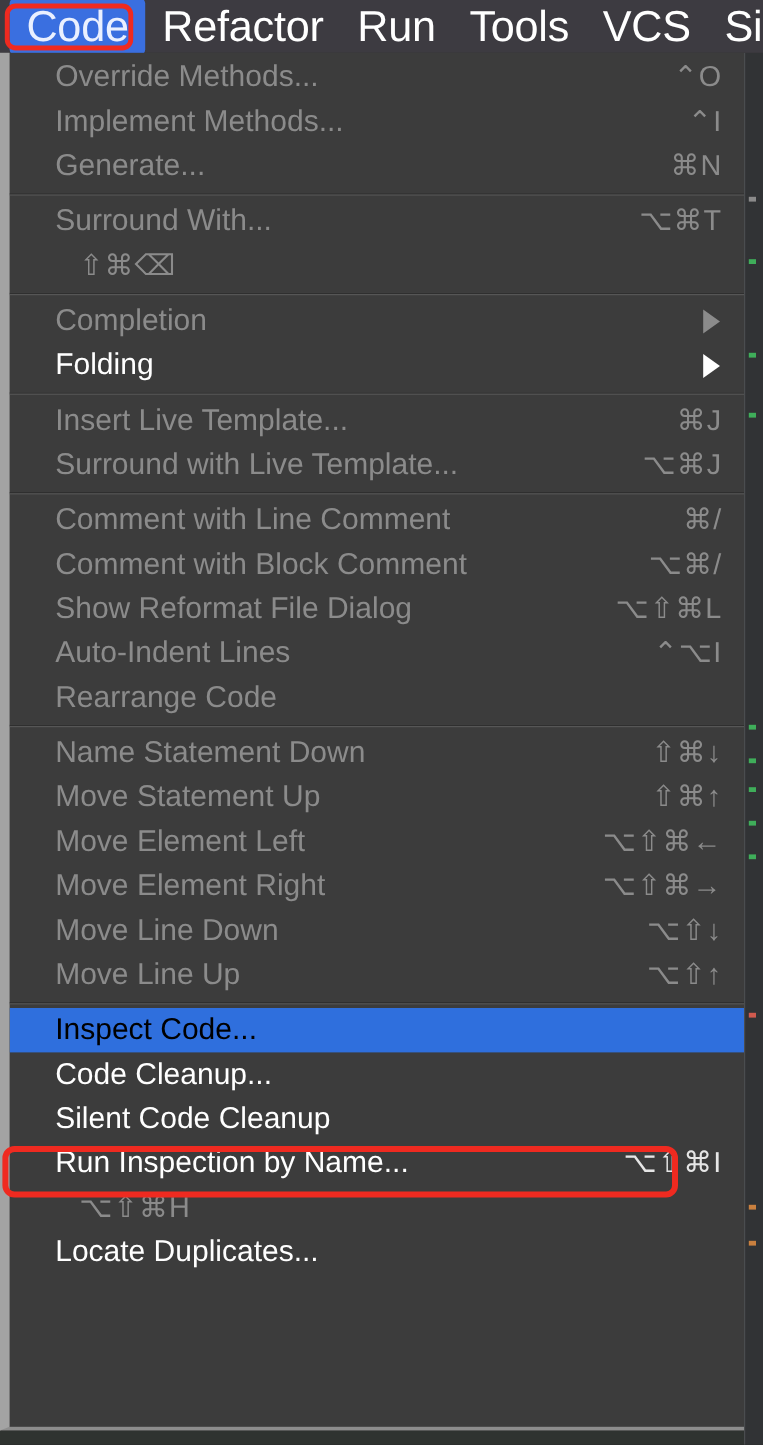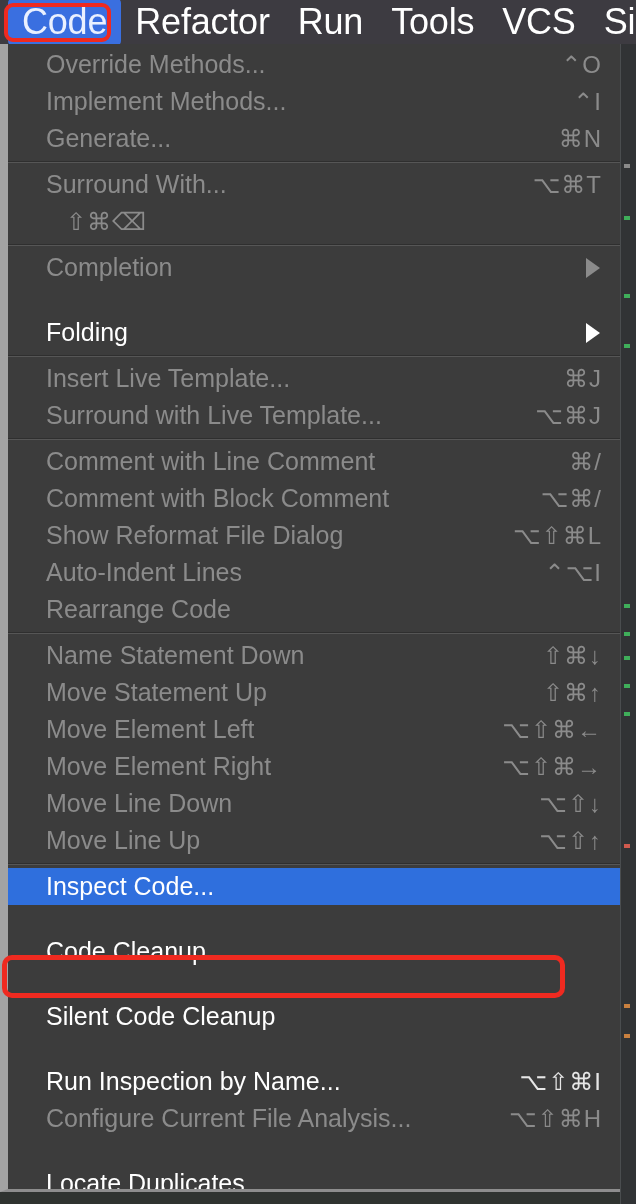--- a/index.html
+++ b/index.html
@@ -111,25 +111,24 @@
     box-sizing: border-box;
     color: #d4d4d4;
     font-size: 25px;
     white-space: nowrap;
   }
   .menu-item.disabled {
     color: #8b8b8b;
   }
   .menu-item.enabled {
     color: #ffffff;
-    margin-top: 28px;
   }
   .menu-item.selected {
     background: #2f6fdd;
-    color: #ffffff;
+    color: #000000;
   }
   .mi-label {
     overflow: hidden;
     text-overflow: clip;
   }
   .mi-shortcut {
     font-size: 24px;
     letter-spacing: 1px;
     padding-left: 20px;
   }
@@ -300,21 +299,20 @@
       </div>
       <div class="menu-item enabled">
         <span class="mi-label">Silent Code Cleanup</span>
         <span class="mi-shortcut"></span>
       </div>
       <div class="menu-item enabled">
         <span class="mi-label">Run Inspection by Name...</span>
         <span class="mi-shortcut">⌥⇧⌘I</span>
       </div>
       <div class="menu-item disabled">
-        <span class="mi-label">Configure Current File Analysis...</span>
         <span class="mi-shortcut">⌥⇧⌘H</span>
       </div>
       <div class="menu-item enabled">
         <span class="mi-label">Locate Duplicates...</span>
         <span class="mi-shortcut"></span>
       </div>
     </div>
   </div>
 
 <div id="inspect-annotation"></div>

